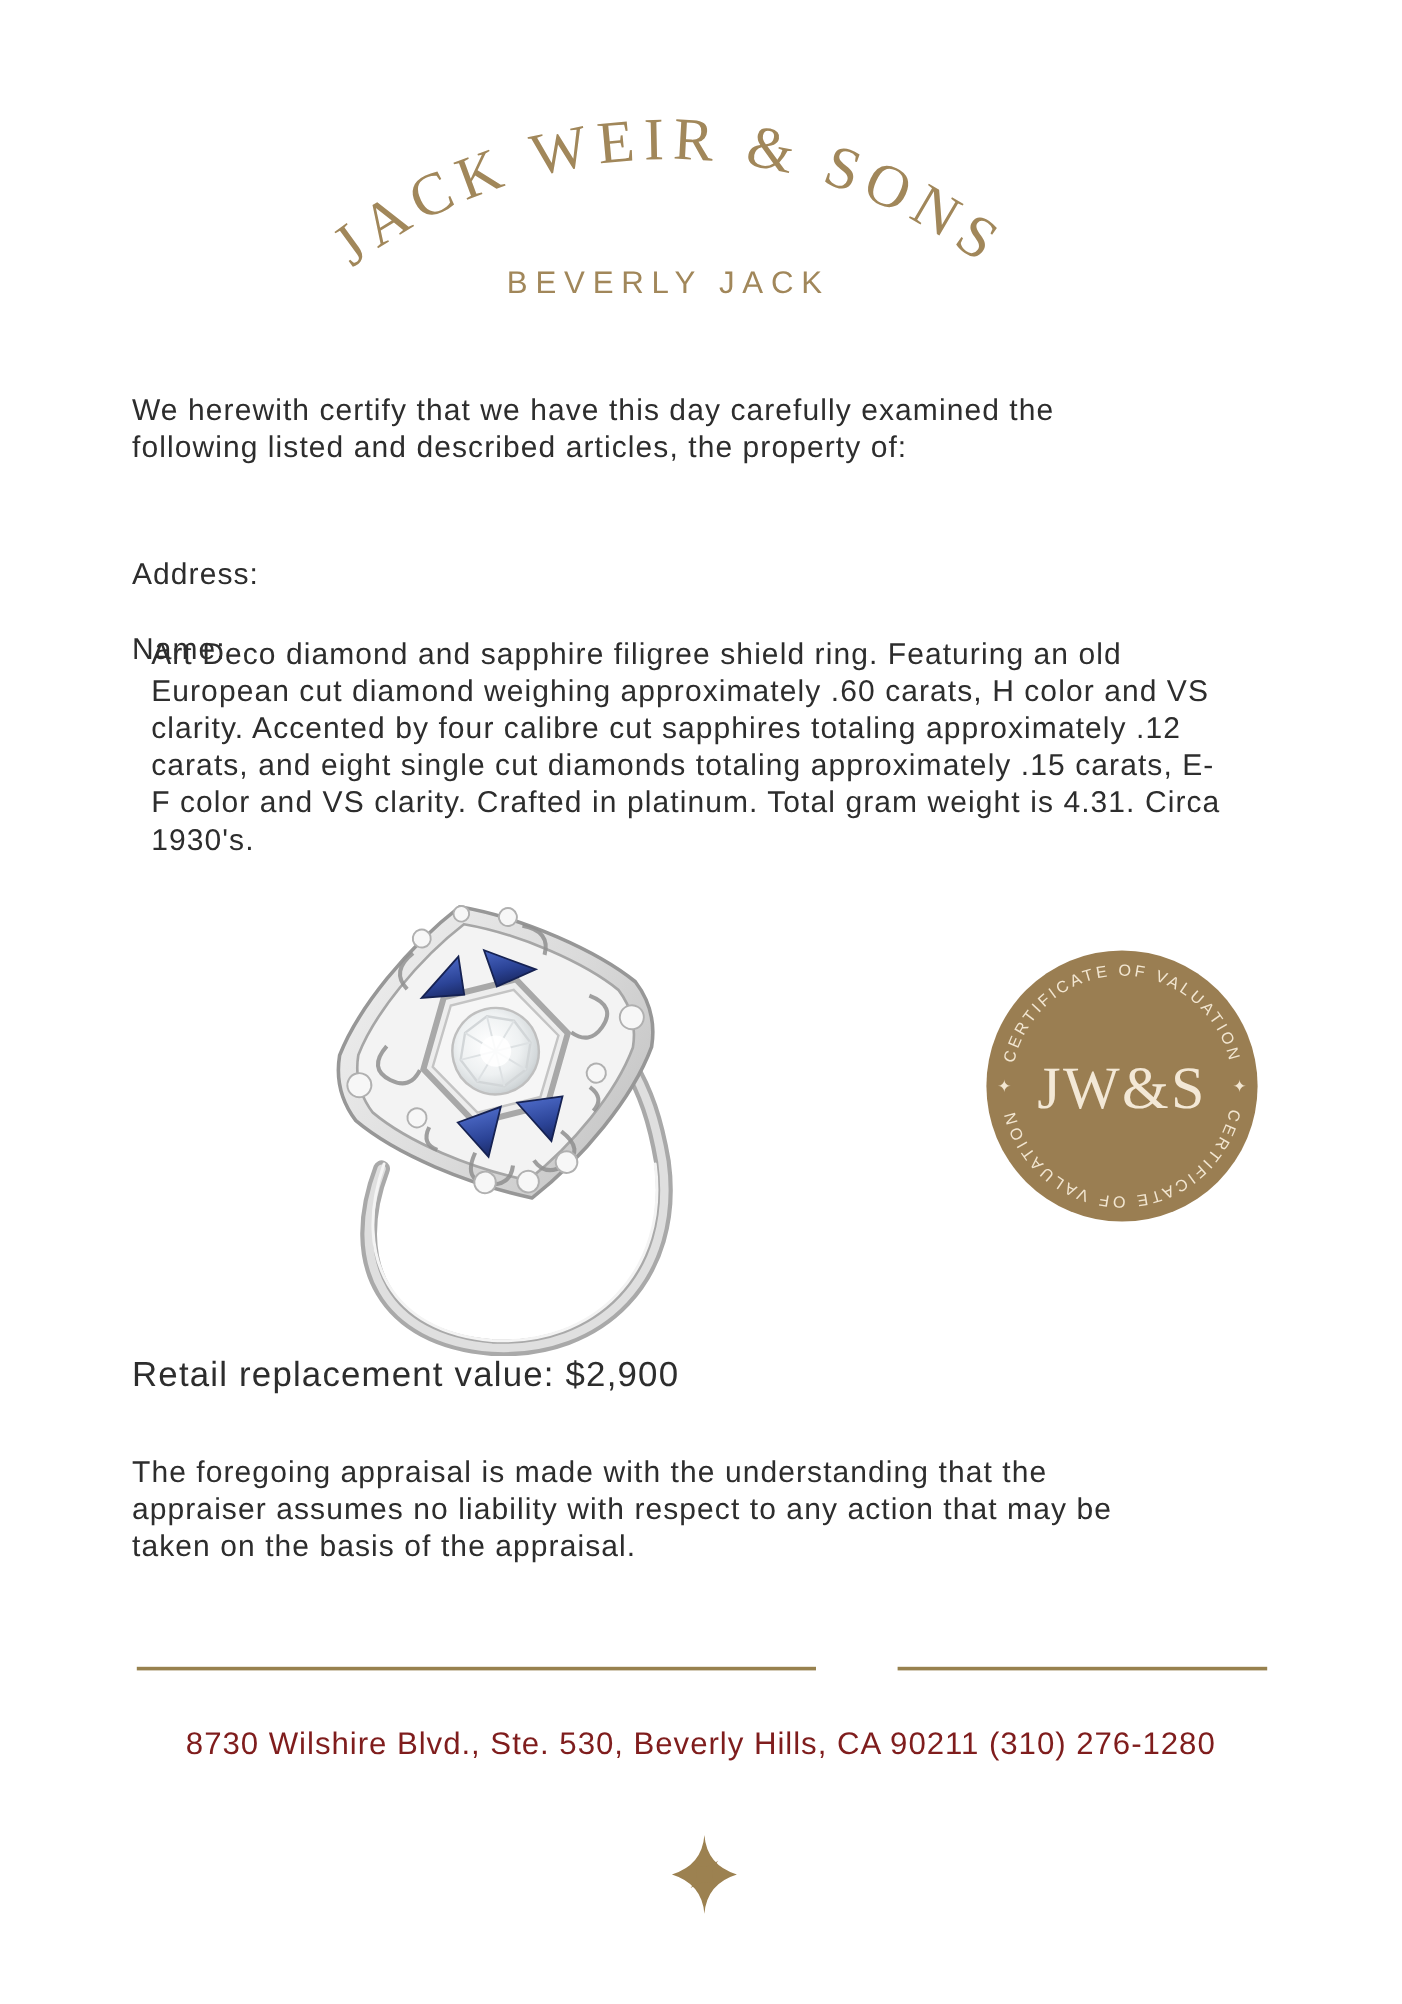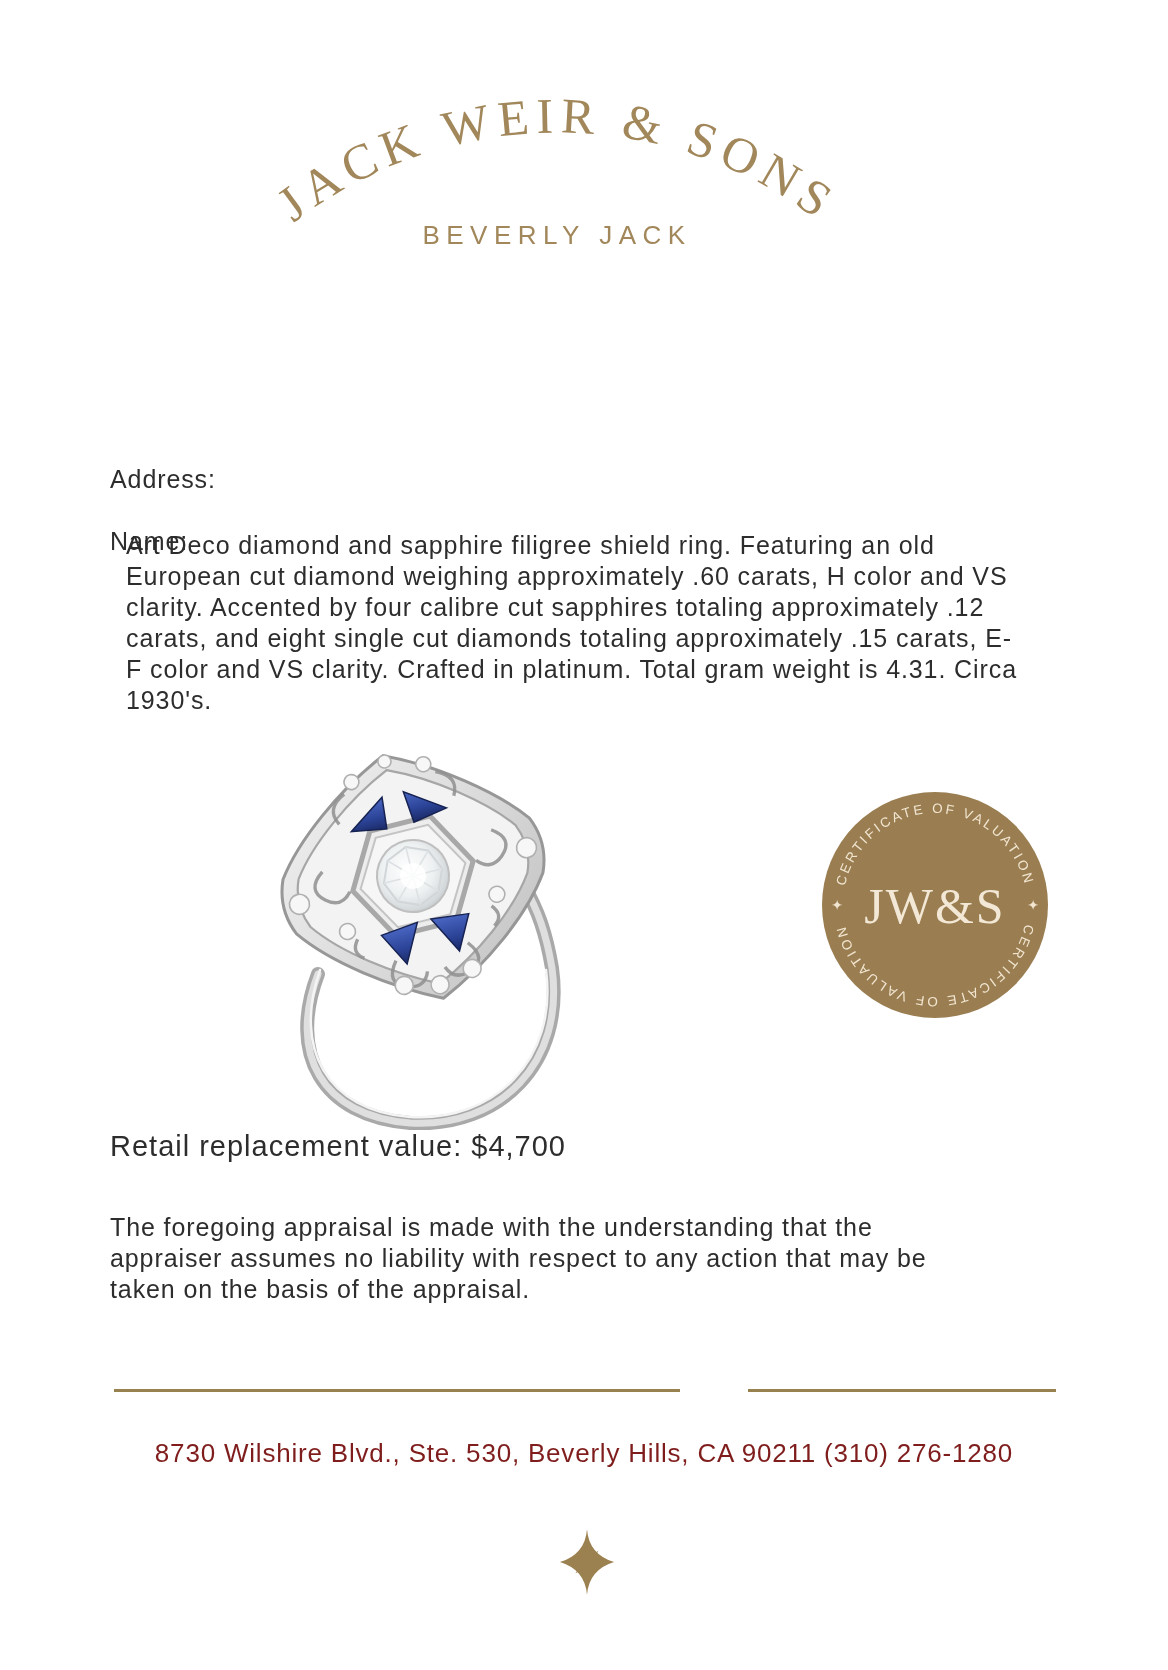--- a/index.html
+++ b/index.html
@@ -43,20 +43,22 @@
   <svg class="logo-svg" viewBox="0 0 700 240" aria-hidden="true">
     <defs>
       <path id="arcPath" d="M 78 160 A 430 430 0 0 1 623 160" fill="none"></path>
     </defs>
     <text font-family="Liberation Serif, DejaVu Serif, serif" font-size="50" letter-spacing="7" fill="#a1875a" text-anchor="middle">
       <textPath href="#arcPath" startOffset="50%">JACK WEIR &amp; SONS</textPath>
     </text>
   </svg>
   <div class="brand-sub">BEVERLY JACK</div>
 
+  <div class="abs para intro">We herewith certify that we have this day carefully examined the
+following listed and described articles, the property of:</div>
 
   <div class="abs para owner">
     <div>Address:</div>
     <div>Name:</div>
   </div>
 
   <div class="abs para desc">Art Deco diamond and sapphire filigree shield ring. Featuring an old
 European cut diamond weighing approximately .60 carats, H color and VS
 clarity. Accented by four calibre cut sapphires totaling approximately .12
 carats, and eight single cut diamonds totaling approximately .15 carats, E-
@@ -148,21 +150,21 @@
       <textPath href="#sealTop" startOffset="50%">CERTIFICATE OF VALUATION</textPath>
     </text>
     <text font-size="13.5" letter-spacing="2.6" fill="#f2e6d1" text-anchor="middle">
       <textPath href="#sealBottom" startOffset="50%">CERTIFICATE OF VALUATION</textPath>
     </text>
     <text x="21" y="124" font-size="14" fill="#f2e6d1" text-anchor="middle">✦</text>
     <text x="217" y="124" font-size="14" fill="#f2e6d1" text-anchor="middle">✦</text>
     <text x="119" y="137" font-family="Liberation Serif, DejaVu Serif, serif" font-size="50" letter-spacing="2" fill="#f3e8d6" text-anchor="middle">JW&amp;S</text>
   </svg>
 
-  <div class="abs valuation">Retail replacement value: $4,700</div>
+  <div class="abs valuation">Retail replacement value: $2,900</div>
 
   <div class="abs para disclaimer">The foregoing appraisal is made with the understanding that the
 appraiser assumes no liability with respect to any action that may be
 taken on the basis of the appraisal.</div>
 
   <div class="sig-line one"></div>
   <div class="sig-line two"></div>
 
   <div class="footer-address">8730 Wilshire Blvd., Ste. 530, Beverly Hills, CA 90211 (310) 276-1280</div>
 

